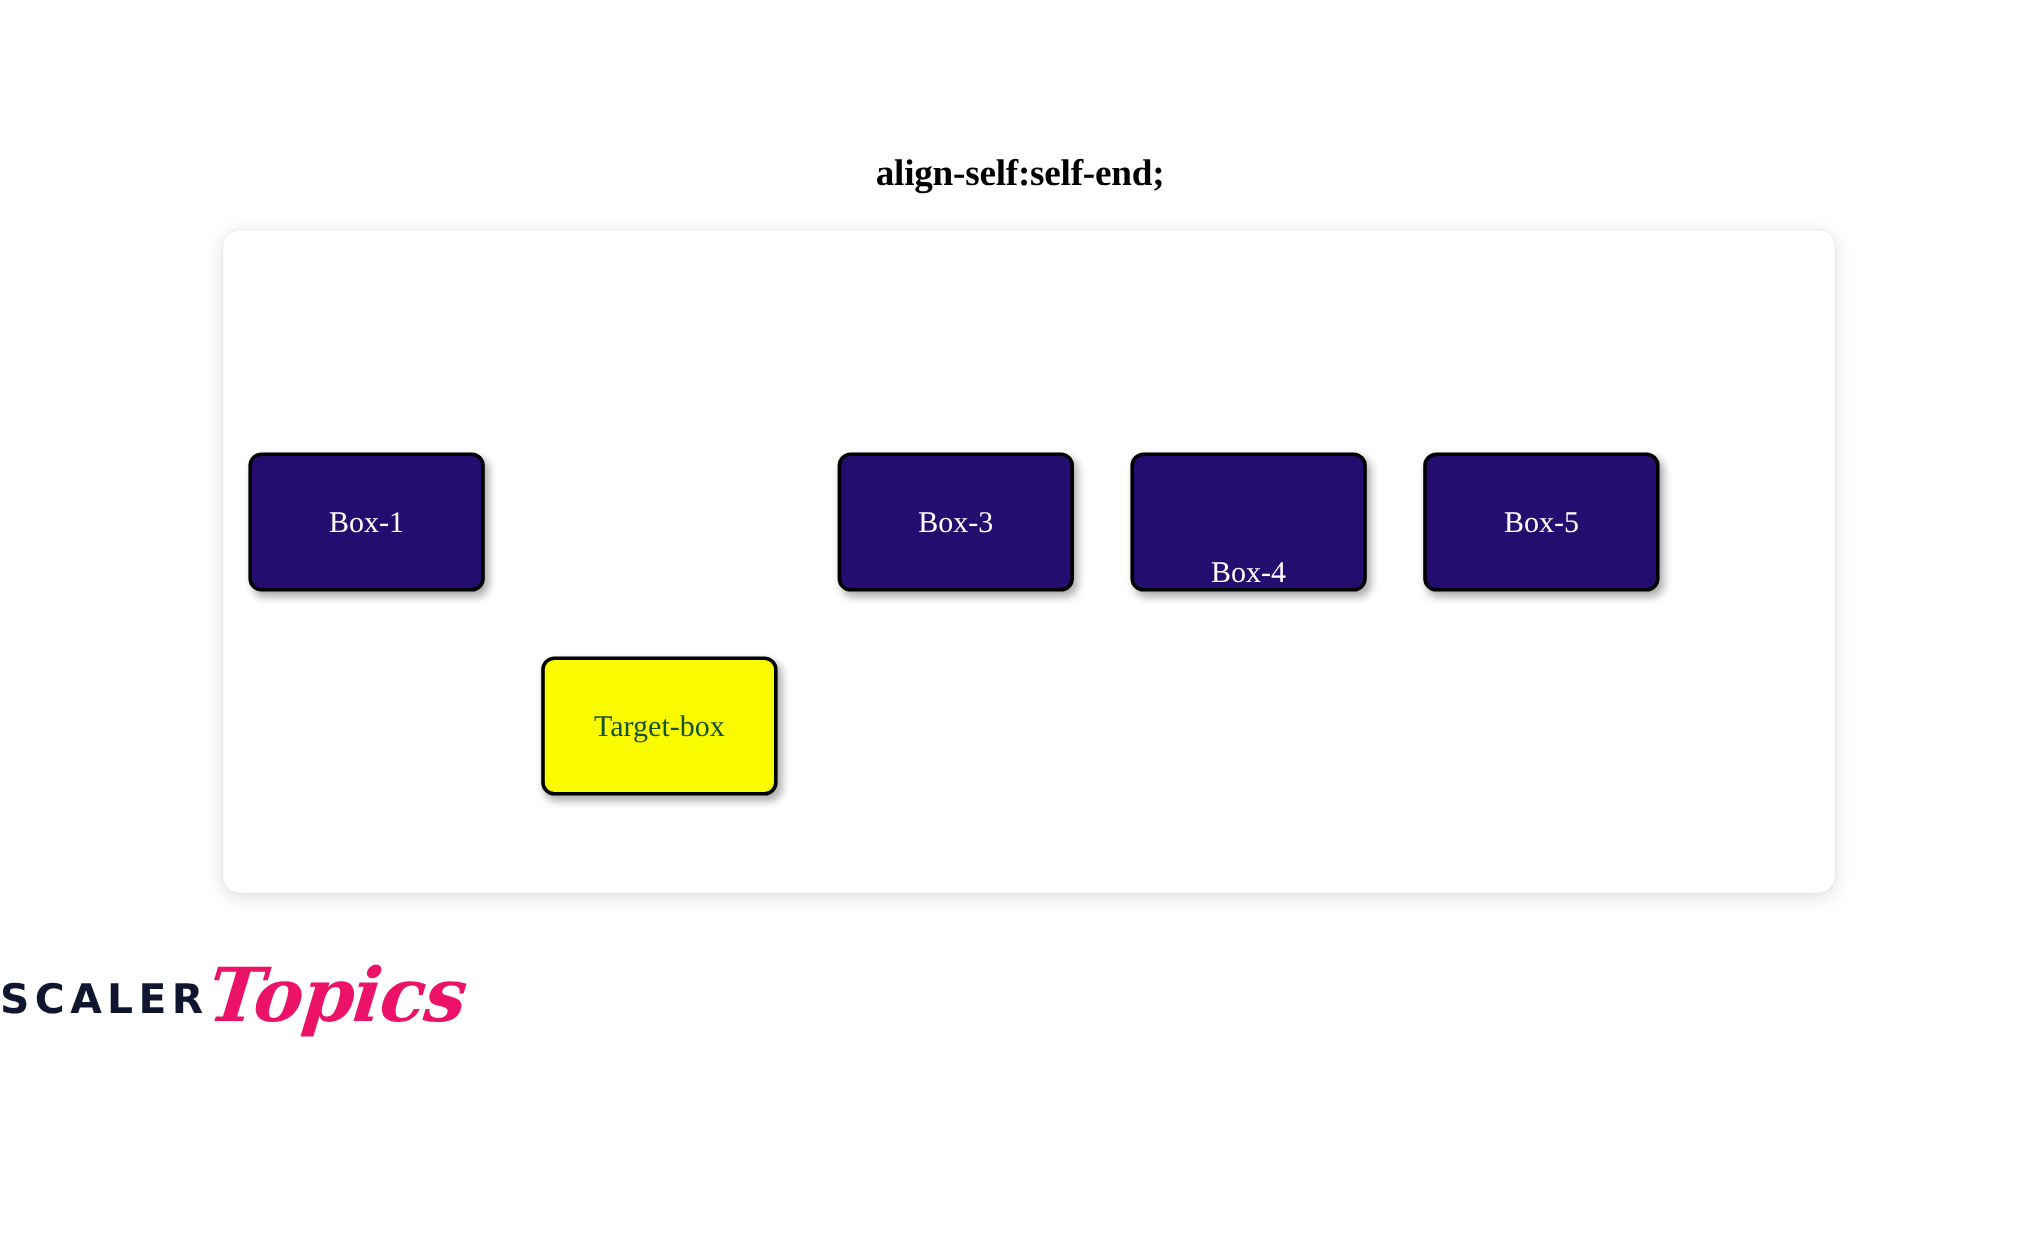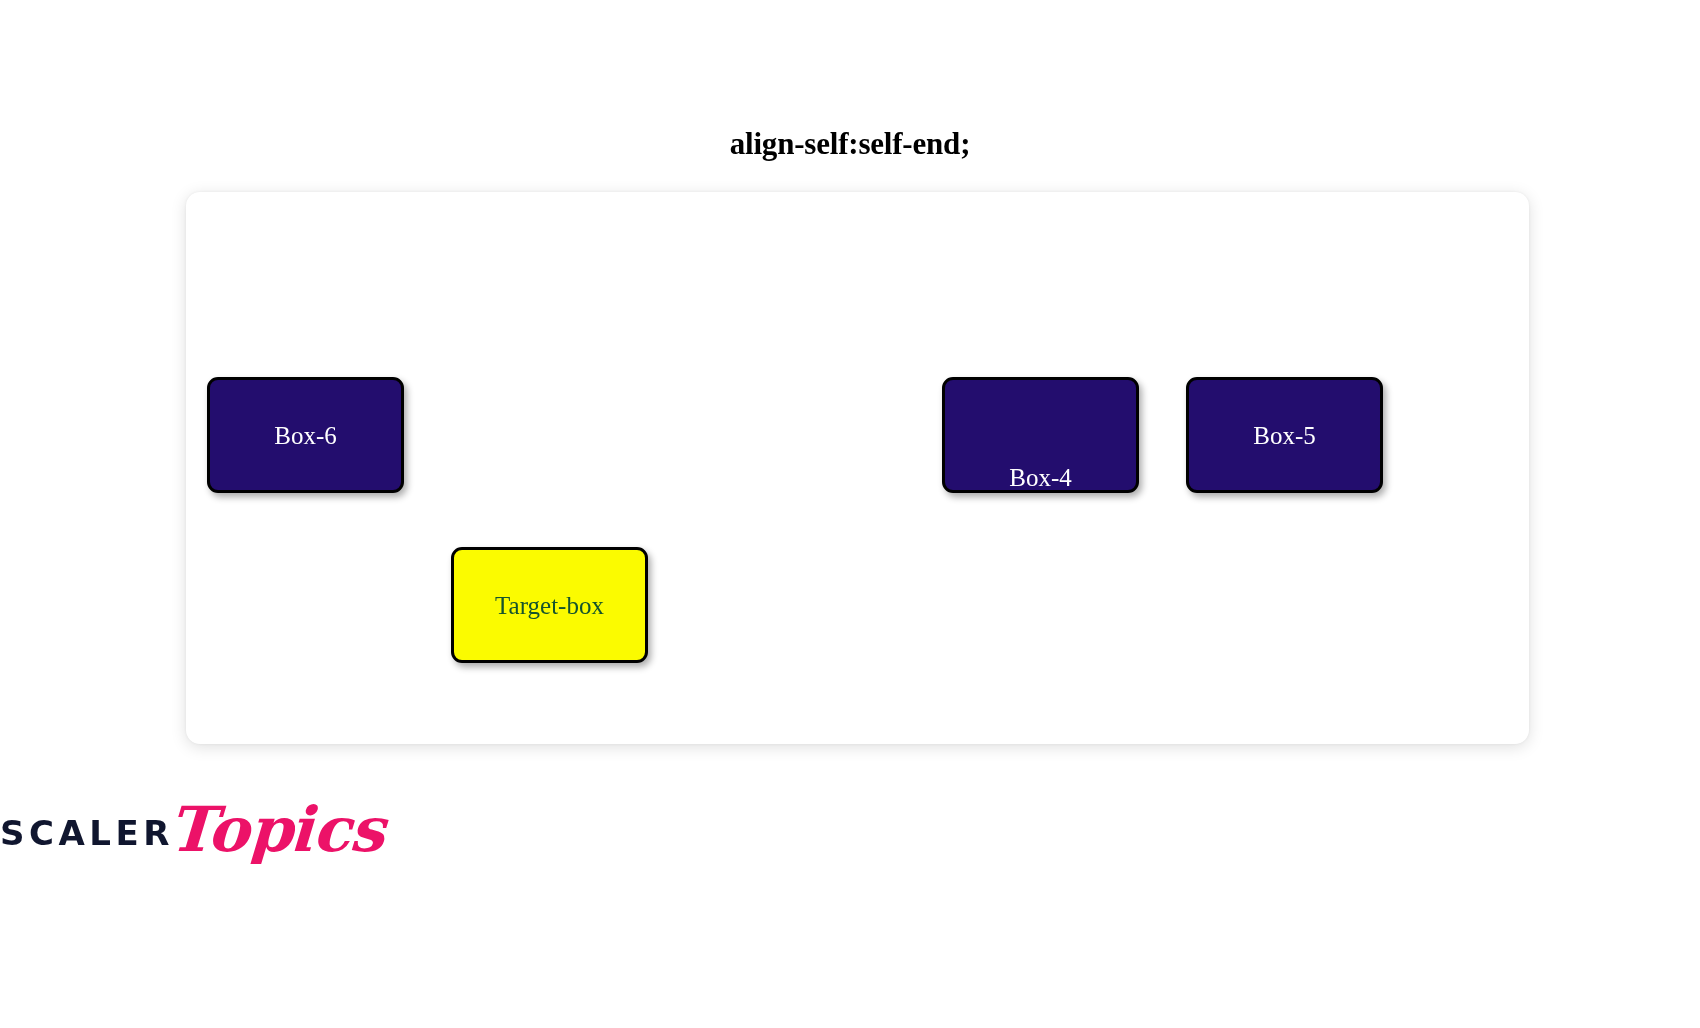--- a/index.html
+++ b/index.html
@@ -115,27 +115,30 @@
 </head>
 <body>
 
 <div class="page">
 
   <div class="title">align-self:self-end;</div>
 
   <div class="flex-card">
 
     <div class="box box--dark pos-b1">
-      <span>Box-6</span>
+      <span>Box-1</span>
     </div>
 
     <div class="box box--target pos-target">
       <span>Target-box</span>
     </div>
 
+    <div class="box box--dark pos-b3">
+      <span>Box-3</span>
+    </div>
 
     <div class="box box--dark pos-b4">
       <span>Box-4</span>
     </div>
 
     <div class="box box--dark pos-b5">
       <span>Box-5</span>
     </div>
 
   </div>

